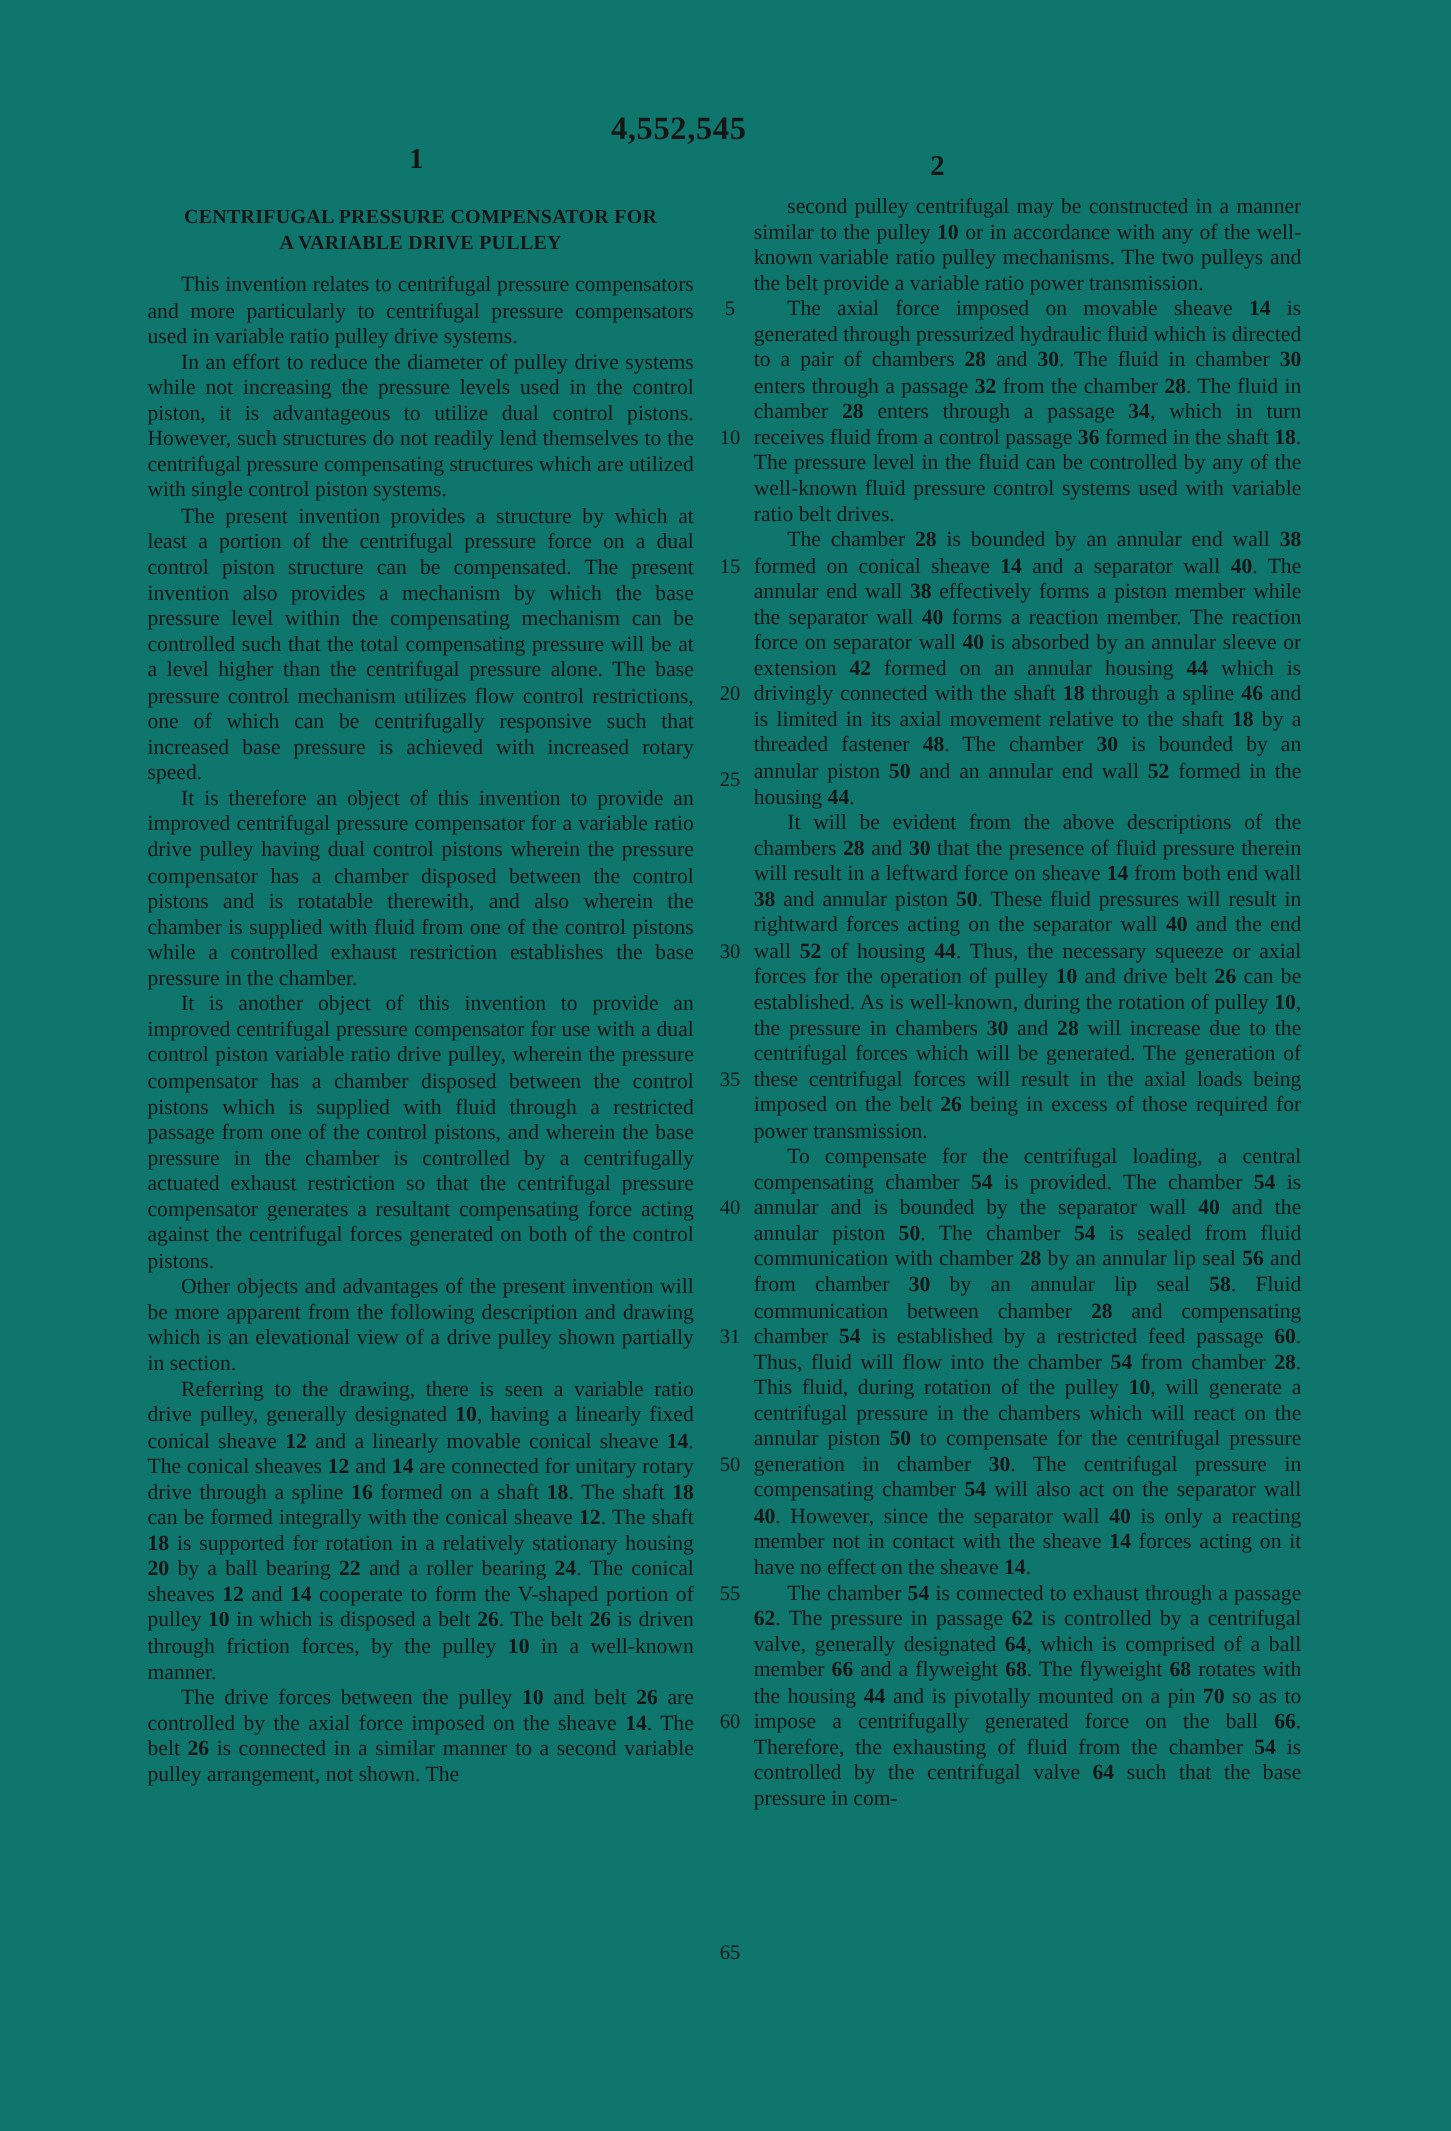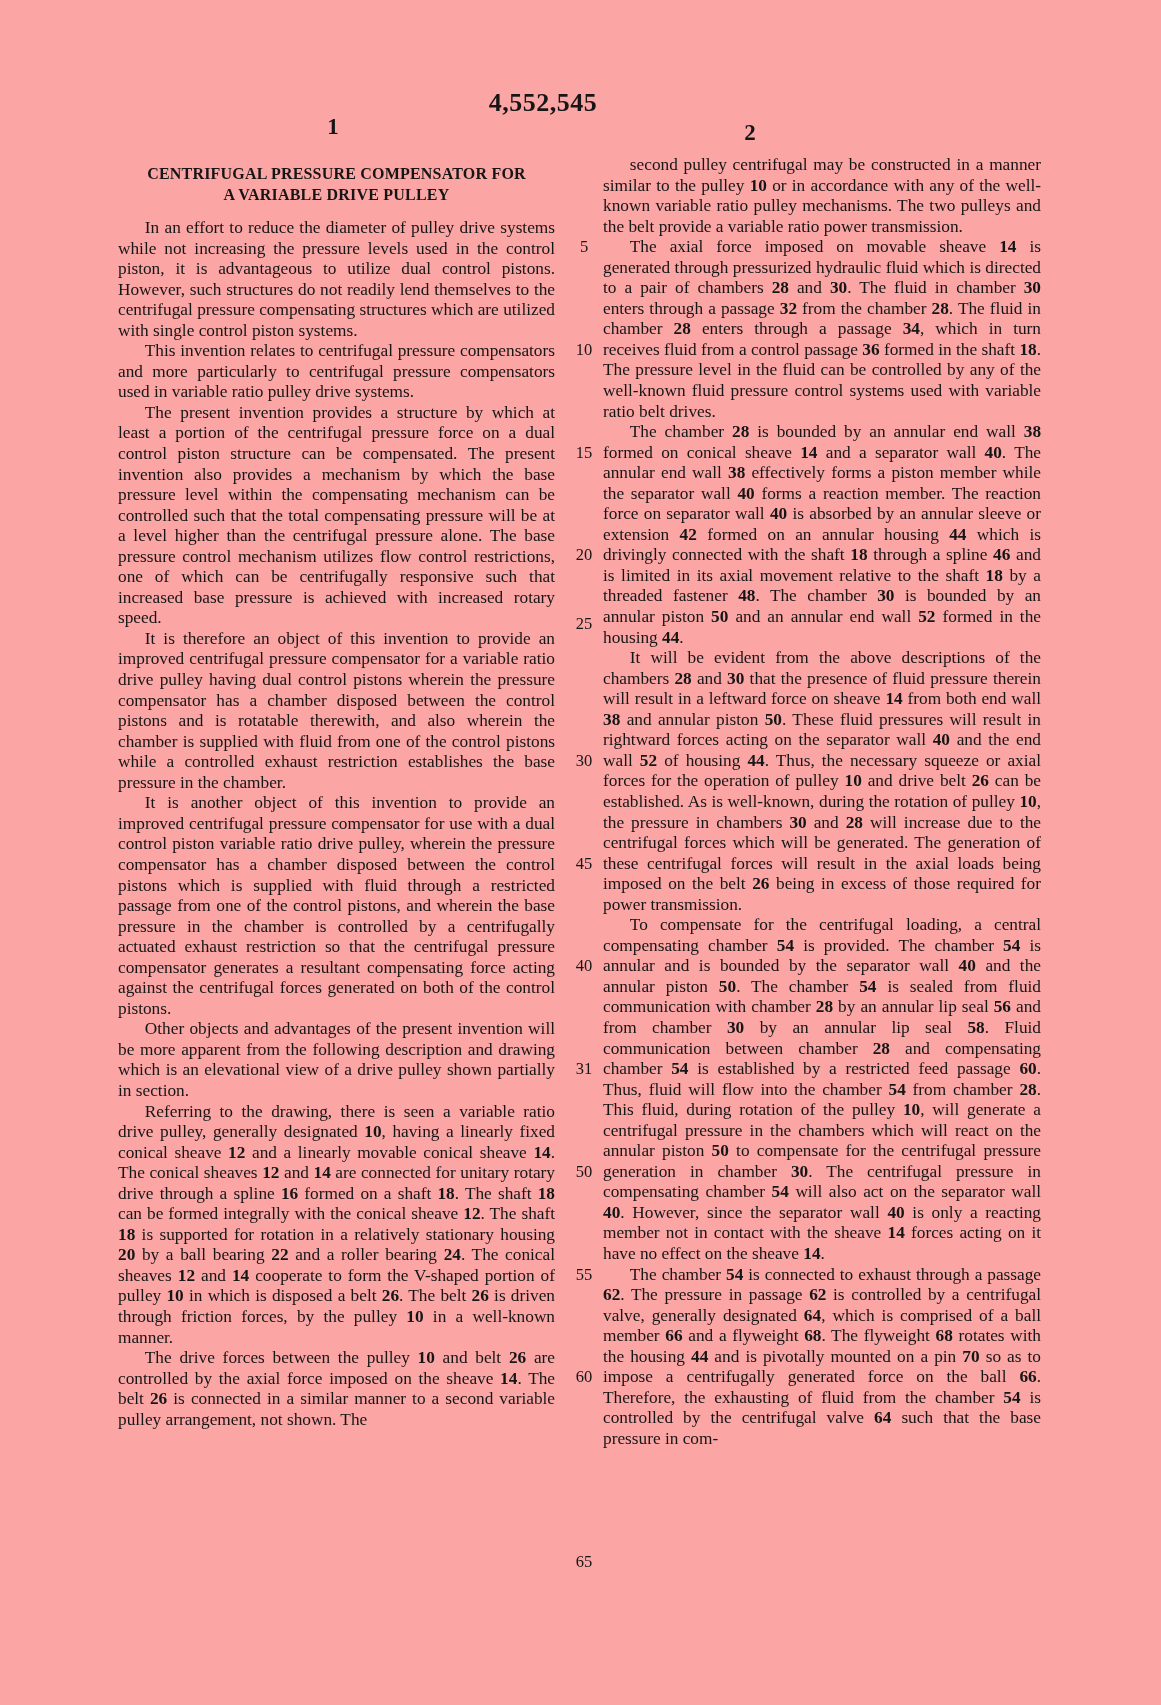--- a/index.html
+++ b/index.html
@@ -2,21 +2,21 @@
 <html><head>
 <meta charset="utf-8">
 <style>
   html, body { margin: 0; padding: 0; }
   body { background: #e8e8e8; }
   .page {
     position: relative;
     width: 1161px;
     height: 1705px;
     margin: 0 auto;
-    background: #fca5a5;
+    background: #0f766e;
     color: #161616;
     font-family: "Liberation Serif", "DejaVu Serif", serif;
     overflow: hidden;
   }
   .patent-number {
     position: absolute;
     top: 88px;
     left: 0;
     width: 1086px;
     text-align: center;
@@ -81,39 +81,39 @@
 
   <div class="col-num right">2</div>
 
   <div class="column left">
     <div class="invention-title">
       <div>CENTRIFUGAL PRESSURE COMPENSATOR FOR</div>
       <div>A VARIABLE DRIVE PULLEY</div>
     </div>
     <div class="title-gap"></div>
     <div>
+        <p class="para"><span>This invention relates to centrifugal pressure compensators and more particularly to centrifugal pressure compensators used in variable ratio pulley drive systems.</span></p>
         <p class="para"><span>In an effort to reduce the diameter of pulley drive systems while not increasing the pressure levels used in the control piston, it is advantageous to utilize dual control pistons. However, such structures do not readily lend themselves to the centrifugal pressure compensating structures which are utilized with single control piston systems.</span></p>
-        <p class="para"><span>This invention relates to centrifugal pressure compensators and more particularly to centrifugal pressure compensators used in variable ratio pulley drive systems.</span></p>
         <p class="para"><span>The present invention provides a structure by which at least a portion of the centrifugal pressure force on a dual control piston structure can be compensated. The present invention also provides a mechanism by which the base pressure level within the compensating mechanism can be controlled such that the total compensating pressure will be at a level higher than the centrifugal pressure alone. The base pressure control mechanism utilizes flow control restrictions, one of which can be centrifugally responsive such that increased base pressure is achieved with increased rotary speed.</span></p>
         <p class="para"><span>It is therefore an object of this invention to provide an improved centrifugal pressure compensator for a variable ratio drive pulley having dual control pistons wherein the pressure compensator has a chamber disposed between the control pistons and is rotatable therewith, and also wherein the chamber is supplied with fluid from one of the control pistons while a controlled exhaust restriction establishes the base pressure in the chamber.</span></p>
         <p class="para"><span>It is another object of this invention to provide an improved centrifugal pressure compensator for use with a dual control piston variable ratio drive pulley, wherein the pressure compensator has a chamber disposed between the control pistons which is supplied with fluid through a restricted passage from one of the control pistons, and wherein the base pressure in the chamber is controlled by a centrifugally actuated exhaust restriction so that the centrifugal pressure compensator generates a resultant compensating force acting against the centrifugal forces generated on both of the control pistons.</span></p>
         <p class="para"><span>Other objects and advantages of the present invention will be more apparent from the following description and drawing which is an elevational view of a drive pulley shown partially in section.</span></p>
         <p class="para"><span>Referring to the drawing, there is seen a variable ratio drive pulley, generally designated </span><b>10</b><span>, having a linearly fixed conical sheave </span><b>12</b><span> and a linearly movable conical sheave </span><b>14</b><span>. The conical sheaves </span><b>12</b><span> and </span><b>14</b><span> are connected for unitary rotary drive through a spline </span><b>16</b><span> formed on a shaft </span><b>18</b><span>. The shaft </span><b>18</b><span> can be formed integrally with the conical sheave </span><b>12</b><span>. The shaft </span><b>18</b><span> is supported for rotation in a relatively stationary housing </span><b>20</b><span> by a ball bearing </span><b>22</b><span> and a roller bearing </span><b>24</b><span>. The conical sheaves </span><b>12</b><span> and </span><b>14</b><span> cooperate to form the V-shaped portion of pulley </span><b>10</b><span> in which is disposed a belt </span><b>26</b><span>. The belt </span><b>26</b><span> is driven through friction forces, by the pulley </span><b>10</b><span> in a well-known manner.</span></p>
         <p class="para"><span>The drive forces between the pulley </span><b>10</b><span> and belt </span><b>26</b><span> are controlled by the axial force imposed on the sheave </span><b>14</b><span>. The belt </span><b>26</b><span> is connected in a similar manner to a second variable pulley arrangement, not shown. The</span></p>
       </div>
   </div>
 
   <div class="line-number-gutter">
       <div class="line-num" style="top: 237.2px;">5</div>
       <div class="line-num" style="top: 339.95px;">10</div>
       <div class="line-num" style="top: 442.7px;">15</div>
       <div class="line-num" style="top: 545.45px;">20</div>
       <div class="line-num" style="top: 614px;">25</div>
       <div class="line-num" style="top: 750.95px;">30</div>
-      <div class="line-num" style="top: 853.7px;">45</div>
+      <div class="line-num" style="top: 853.7px;">35</div>
       <div class="line-num" style="top: 956.45px;">40</div>
       <div class="line-num" style="top: 1059.2px;">31</div>
       <div class="line-num" style="top: 1161.95px;">50</div>
       <div class="line-num" style="top: 1264.7px;">55</div>
       <div class="line-num" style="top: 1367.45px;">60</div>
       <div class="line-num" style="top: 1552px;">65</div>
     </div>
 
   <div class="column right">
     <div>

